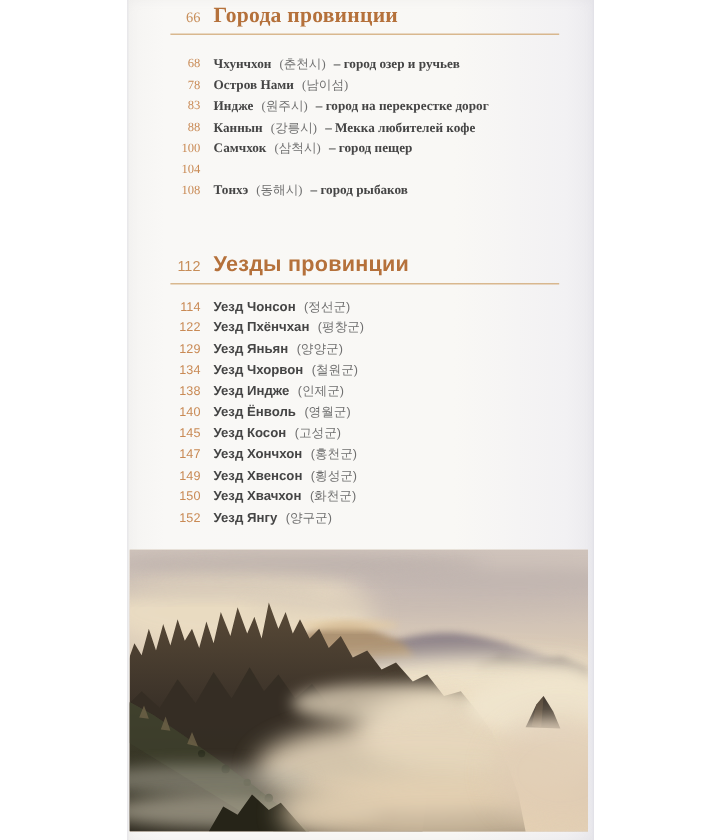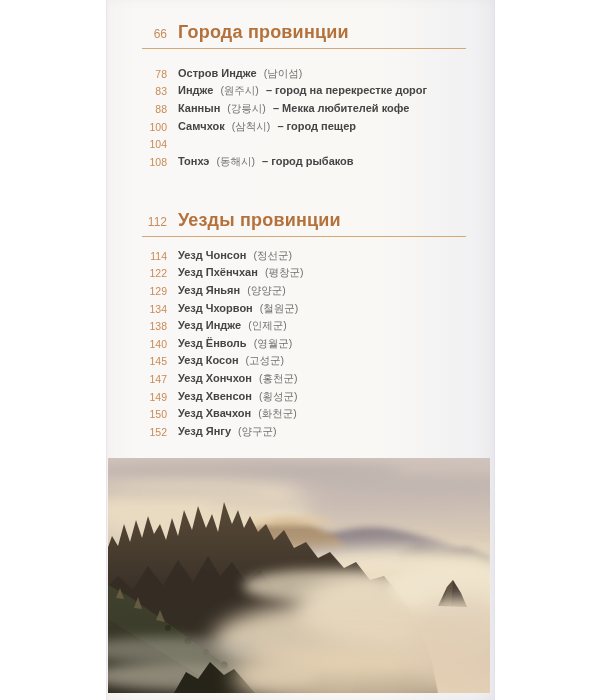--- a/index.html
+++ b/index.html
@@ -10,21 +10,21 @@
   }
   .canvas{position:relative;width:600px;height:700px;background:#ffffff;}
   
   .page{
     position:absolute;left:106px;top:0;width:389px;height:700px;
     background:linear-gradient(90deg,#f5f4f2 0%,#f9f8f6 8%,#f9f8f5 70%,#f2f1f3 94%,#ebeaee 100%);
     box-shadow:inset 1px 0 0 #e6e5e9, inset -1px 0 0 #e3e2e8, inset 0 0 10px rgba(140,138,150,.08);
   }
   #toc{position:absolute;left:0;top:0;right:0;bottom:0;}
   .toc-section{position:absolute;left:36px;width:324px;}
-  .toc-section:nth-of-type(1){top:22px;}
+  .toc-section:nth-of-type(1){top:2px;font-family:Liberation Serif, serif;}
   .toc-section:nth-of-type(2){top:210px;}
   .sec-head{
     display:flex;align-items:baseline;
     padding-bottom:6px;border-bottom:1px solid #d2a876;height:20px;
   }
   .sec-num{
     width:25px;text-align:right;flex:0 0 25px;
     font-size:12px;color:#c78d58;font-weight:400;
   }
   .sec-title{
@@ -55,25 +55,33 @@
 
 <div class="canvas">
   <div class="page">
     <div id="toc">
   <section class="toc-section">
     <header class="sec-head">
       <span class="sec-num">66</span>
       <h2 class="sec-title">Города провинции</h2>
     </header>
     <ul class="toc-list">
+  <li class="toc-row">
+    <span class="num">68</span>
+    <span class="entry">
+      <span class="nm">Чхунчхон</span>
+      <span class="kr">(춘천시)</span>
+      <span class="ds">– город озер и ручьев</span>
+    </span>
+  </li>
 
   <li class="toc-row">
     <span class="num">78</span>
     <span class="entry">
-      <span class="nm">Остров Индже</span>
+      <span class="nm">Остров Нами</span>
       <span class="kr">(남이섬)</span>
       
     </span>
   </li>
 
   <li class="toc-row">
     <span class="num">83</span>
     <span class="entry">
       <span class="nm">Индже</span>
       <span class="kr">(원주시)</span>

